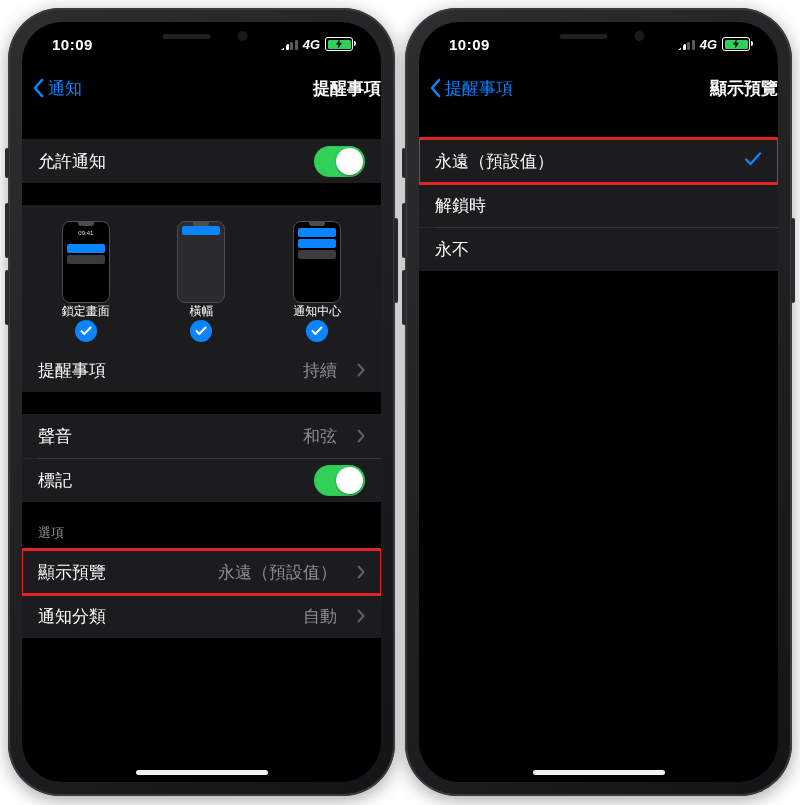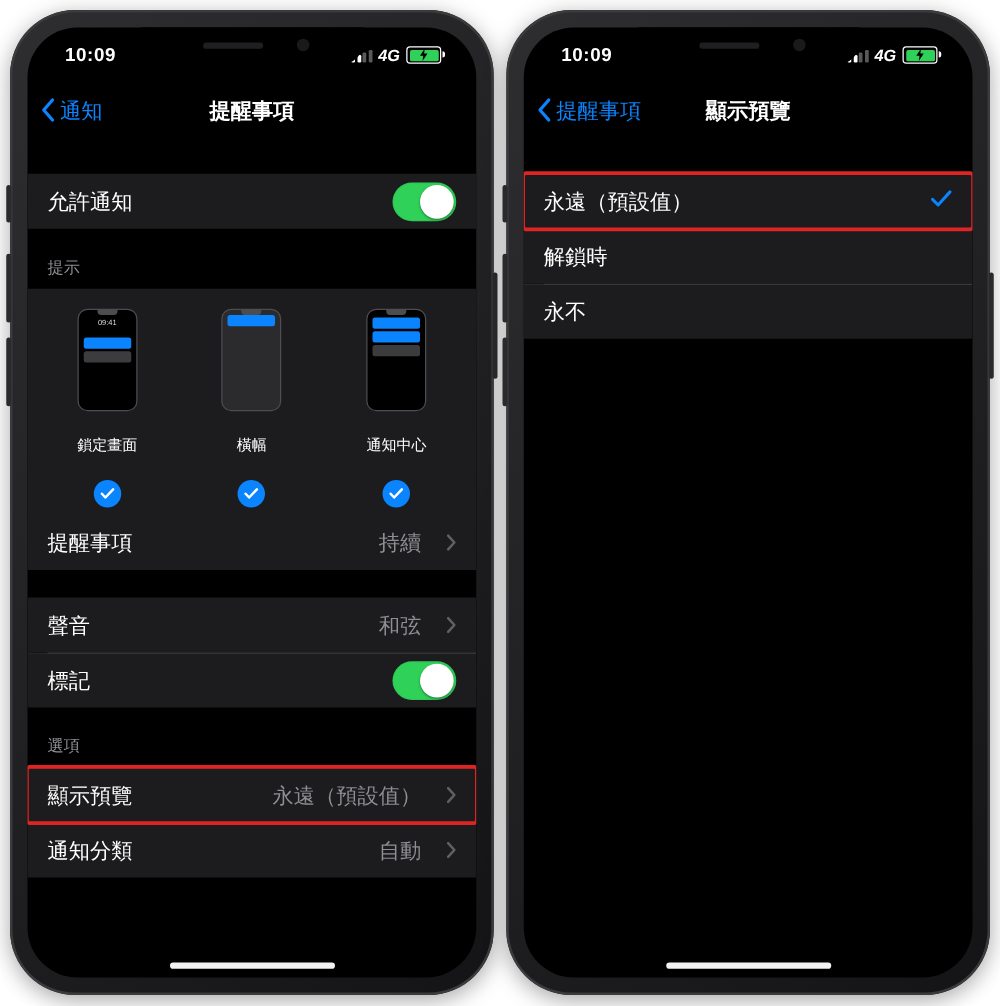--- a/index.html
+++ b/index.html
@@ -41,40 +41,40 @@
   .status .right{display:flex;align-items:center;gap:5px;}
   .sig{display:flex;align-items:flex-end;gap:1.5px;height:11px;}
   .sig i{display:block;width:3px;background:#fff;border-radius:1px;}
   .sig i:nth-child(1){height:4px}.sig i:nth-child(2){height:6px}.sig i:nth-child(3){height:8px;opacity:.35}.sig i:nth-child(4){height:10px;opacity:.35}
   .net{font-size:13px;font-weight:600;font-style:italic;}
   .batt{position:relative;display:inline-block;width:26px;height:12px;border:1px solid #fff;border-radius:3px;}
   .batt::after{content:"";position:absolute;right:-4px;top:3px;width:2.5px;height:5px;background:#fff;border-radius:0 2px 2px 0;}
   .batt i{position:absolute;inset:1.5px;border-radius:1.5px;background:var(--green);}
   .batt svg{position:absolute;left:50%;top:50%;transform:translate(-50%,-52%);}
   
-  .nav{position:absolute;top:44px;left:0;right:0;height:44px;display:flex;align-items:center;justify-content:center;}
+  .nav{position:absolute;top:44px;left:0;right:0;height:44px;display:flex;align-items:center;justify-content:flex-end;}
   .nav .title{font-size:17px;font-weight:600;}
   .nav .back{position:absolute;left:10px;top:0;height:44px;display:flex;align-items:center;gap:4px;color:var(--blue);font-size:17px;}
   .nav .back svg{display:block;}
   
   .content{position:absolute;top:95px;left:0;right:0;bottom:0;}
   .group{margin-top:22px;}
   .group.first{}
   .ghead{padding:0 16px 8px;color:var(--sub);font-size:13px;}
   .cell{background:var(--cell);min-height:44px;display:flex;align-items:center;padding:0 16px;box-sizing:border-box;justify-content:space-between;font-size:17px;position:relative;}
   .cell + .cell{box-shadow:inset 0 1px 0 0 rgba(255,255,255,.06);padding-left:16px;}
   .cell + .cell::before{content:"";position:absolute;left:16px;right:0;top:0;height:.5px;background:var(--sep);}
   .cell .val{color:var(--sub);display:flex;align-items:center;gap:20px;}
   .chev{color:rgba(255,255,255,.3);}
   .toggle{width:51px;height:31px;border-radius:16px;background:var(--green);position:relative;box-shadow:inset 0 0 0 1px rgba(0,0,0,.04);}
   .toggle::after{content:"";position:absolute;right:2px;top:2px;width:27px;height:27px;border-radius:50%;background:#fff;box-shadow:0 1px 2px rgba(0,0,0,.4);}
   
   .alerts-block{background:var(--cell);}
   .alerts{display:flex;justify-content:space-around;align-items:flex-start;padding:16px 6px 6px;}
-  .alert{display:flex;flex-direction:column;align-items:center;gap:19px;width:33%;}
+  .alert{display:flex;flex-direction:column;align-items:center;gap:0;width:33%;}
   .miniphone{width:46px;height:80px;border-radius:8px;background:#000;border:1.5px solid #4d4d50;position:relative;overflow:hidden;}
   .miniphone .notchlet{position:absolute;top:0;left:50%;transform:translateX(-50%);width:16px;height:4px;background:#4d4d50;border-radius:0 0 3px 3px;}
   .miniphone .tinytime{position:absolute;top:8px;left:0;right:0;text-align:center;font-size:6px;color:#ddd;}
   .miniphone .bar{position:absolute;left:4px;right:4px;height:9px;background:var(--blue);border-radius:2px;}
   .miniphone .bar.b1{top:22px;}
   .miniphone .bar.b2{top:33px;background:#3c3c3f;}
   .miniphone.nc .bar.b1{top:6px;}
   .miniphone.nc .bar.b2{top:17px;background:var(--blue);}
   .miniphone.nc .bar.b3{top:28px;background:#3c3c3f;position:absolute;left:4px;right:4px;height:9px;border-radius:2px;}
   .miniphone.bn{background:#2b2b2e;}
@@ -132,21 +132,20 @@
         <div class="content">
 
           <div class="group first">
             <div class="cell">
               <span>允許通知</span>
               <span class="toggle"></span>
             </div>
           </div>
 
           <div class="group">
-            <div class="ghead">提示</div>
             <div class="alerts-block">
               <div class="alerts">
                 <div class="alert">
                   <div class="miniphone">
                     <div class="notchlet"></div>
                     <div class="tinytime">09:41</div>
                     <div class="bar b1"></div>
                       <div class="bar b2"></div>
                   </div>
                   <div class="lbl">鎖定畫面</div>

